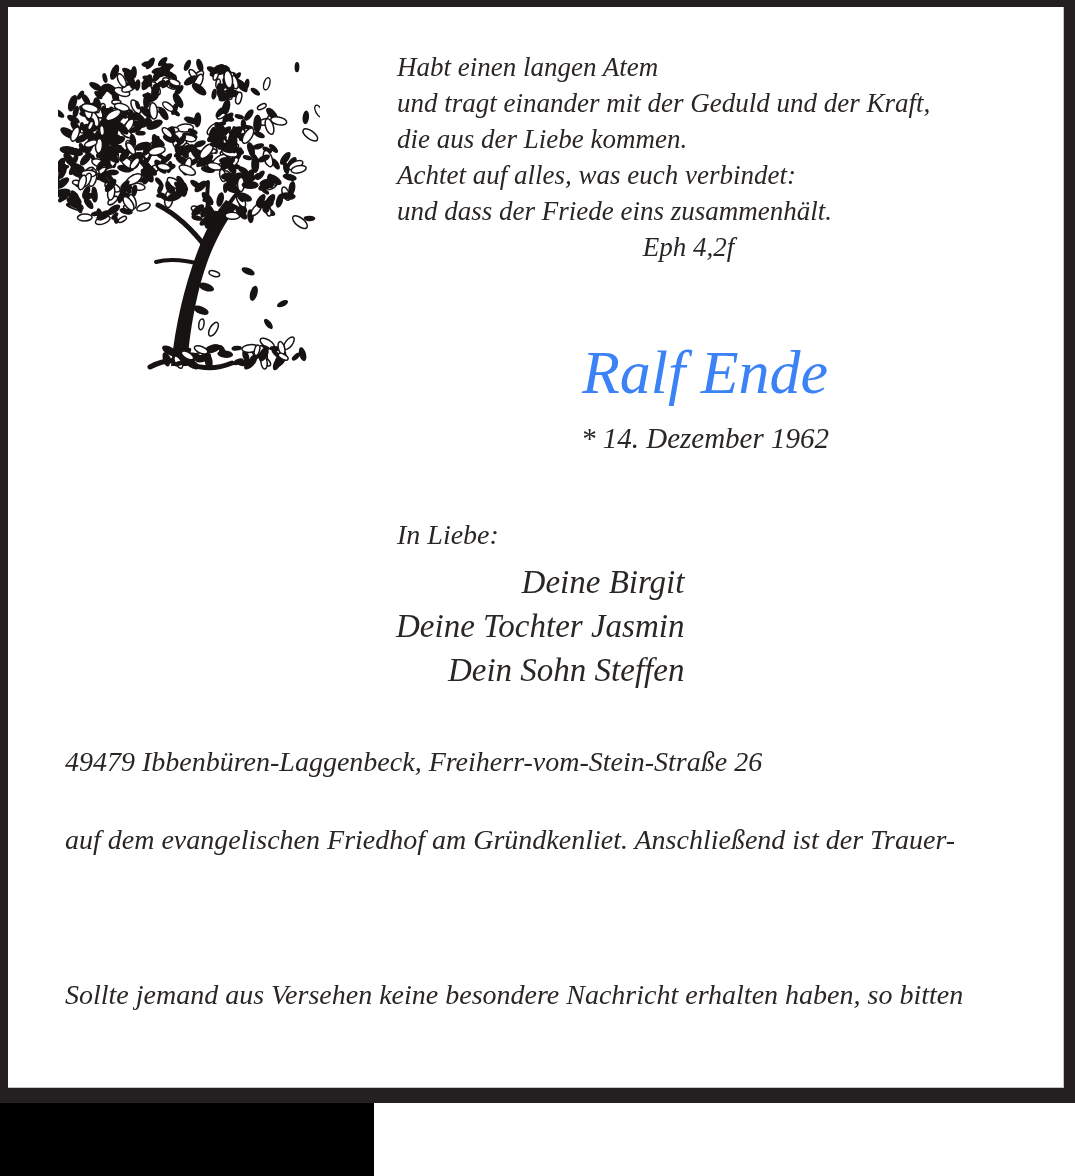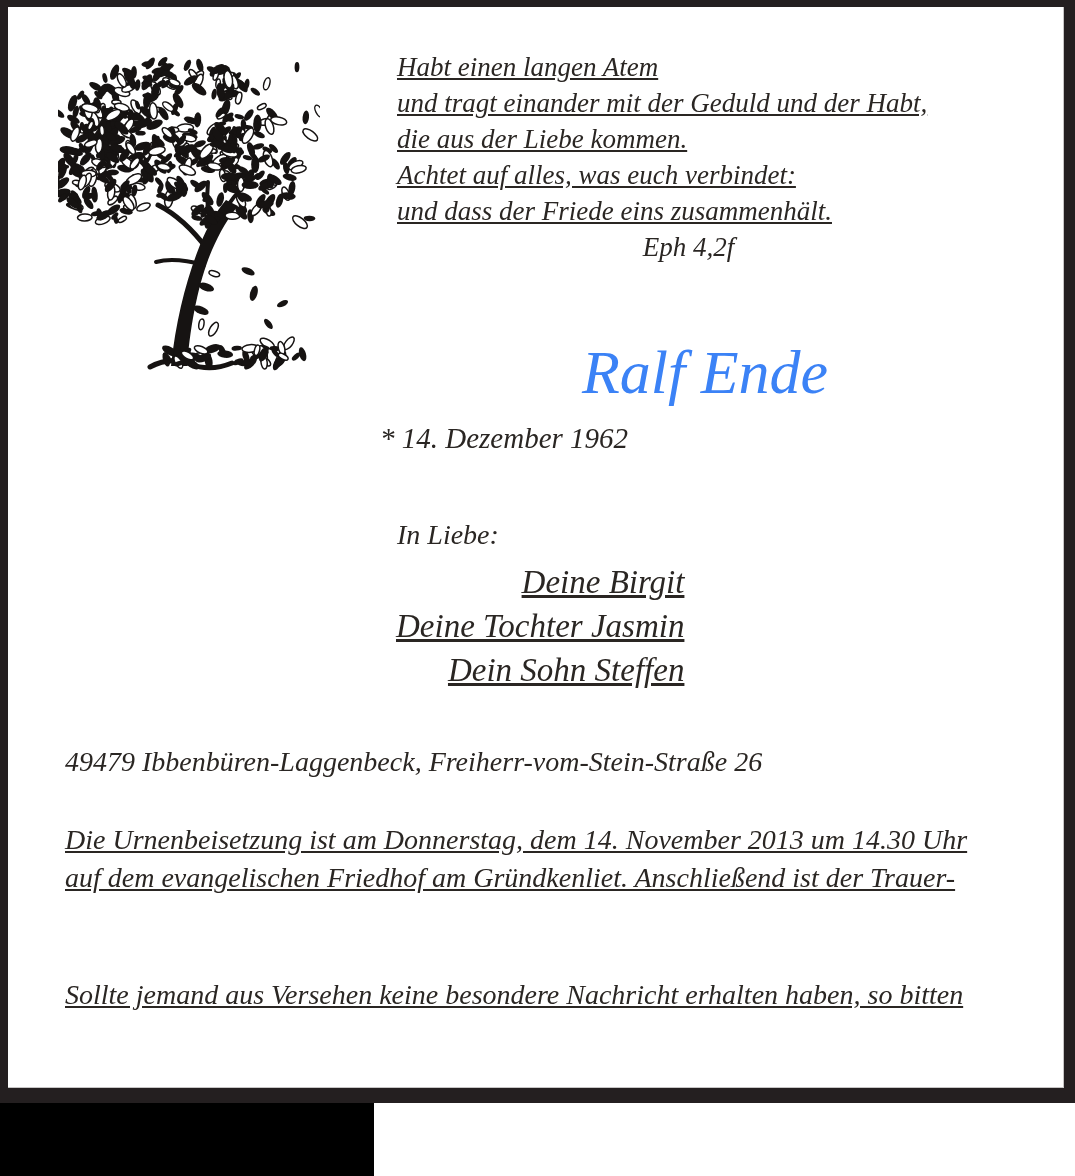--- a/index.html
+++ b/index.html
@@ -15,27 +15,27 @@
     box-sizing:border-box;background:#ffffff;
     border-style:solid;border-color:#241f20;
     border-width:7px 11px 15px 8px;
     box-shadow:inset -1px -1px 0 #c7c5c5;
   }
   .redaction{position:absolute;left:0;top:1103px;width:374px;height:73px;background:#000000;}
   .tree{left:58px;top:50px;width:262px;height:322px;}
   .poem{left:397px;top:49px;width:583px;font-size:27px;line-height:36px;}
   .poem-attr{text-align:center;font-size:27px;line-height:36px;}
   .name{left:380px;top:332px;width:650px;height:82px;font-size:62px;line-height:80px;text-align:center;color:#3b82f6;}
-  .dates{left:380px;top:420px;width:650px;font-size:29px;line-height:36px;display:flex;justify-content:center;gap:56px;white-space:nowrap;flex-direction:column;}
+  .dates{left:380px;top:420px;width:650px;font-size:29px;line-height:36px;display:flex;justify-content:center;gap:56px;white-space:nowrap;}
   .intro{left:397px;top:518px;font-size:28px;line-height:34px;}
   .mourners{left:396px;top:560px;font-size:33px;line-height:44px;text-align:right;}
   .address{left:65px;top:745px;font-size:28px;line-height:34px;white-space:nowrap;}
   .body1{left:65px;top:821px;width:985px;font-size:28px;line-height:38px;}
   .body2{left:65px;top:976px;width:985px;font-size:28px;line-height:38px;}
-  .line{white-space:nowrap;text-decoration:underline;}
+  .line{white-space:nowrap;}
 </style>
 </head>
 <body>
 
 <div class="card"></div>
 
 <div class="abs tree">
   <svg id="treesvg" width="262" height="322" viewBox="0 0 262 322" xmlns="http://www.w3.org/2000/svg">
     <g stroke="#161312" stroke-linecap="round" fill="none">
       <path d="M150,200 C135,180 120,165 100,155" stroke-width="5"></path>
@@ -585,21 +585,21 @@
         <ellipse rx="6.4" ry="3" transform="translate(119.2 300.5) rotate(121) scale(0.84)" fill="#161312"></ellipse>
         <ellipse rx="6.4" ry="3" transform="translate(167.2 304.1) rotate(6) scale(1.24)" fill="#161312"></ellipse>
         <ellipse rx="6.4" ry="3" transform="translate(199.0 300.3) rotate(105) scale(0.84)" fill="#ffffff" stroke="#161312" stroke-width="1.80"></ellipse>
         <ellipse rx="6.4" ry="3" transform="translate(219.1 313.6) rotate(114) scale(1.13)" fill="#161312"></ellipse>
       </g>
   </svg>
 </div>
 
 <div class="abs poem it">
   <div class="line">Habt einen langen Atem</div>
-  <div class="line">und tragt einander mit der Geduld und der Habt,</div>
+  <div class="line">und tragt einander mit der Geduld und der Kraft,</div>
   <div class="line">die aus der Liebe kommen.</div>
   <div class="line">Achtet auf alles, was euch verbindet:</div>
   <div class="line">und dass der Friede eins zusammenhält.</div>
   <div class="poem-attr it">Eph 4,2f</div>
 </div>
 
 <div class="abs name it">Ralf Ende</div>
 
 <div class="abs dates it">
   <span>* 14. Dezember 1962</span>
@@ -609,21 +609,20 @@
 
 <div class="abs mourners it">
   <div class="line">Deine Birgit</div>
   <div class="line">Deine Tochter Jasmin</div>
   <div class="line">Dein Sohn Steffen</div>
 </div>
 
 <div class="abs address it">49479 Ibbenbüren-Laggenbeck, Freiherr-vom-Stein-Straße 26</div>
 
 <div class="abs body1 it">
-  <div class="line">Die Urnenbeisetzung ist am Donnerstag, dem 14. November 2013 um 14.30 Uhr</div>
   <div class="line">auf dem evangelischen Friedhof am Gründkenliet. Anschließend ist der Trauer-</div>
 </div>
 
 <div class="abs body2 it">
   <div class="line">Sollte jemand aus Versehen keine besondere Nachricht erhalten haben, so bitten</div>
 </div>
 
 <div class="redaction"></div>
 
 </body></html>

